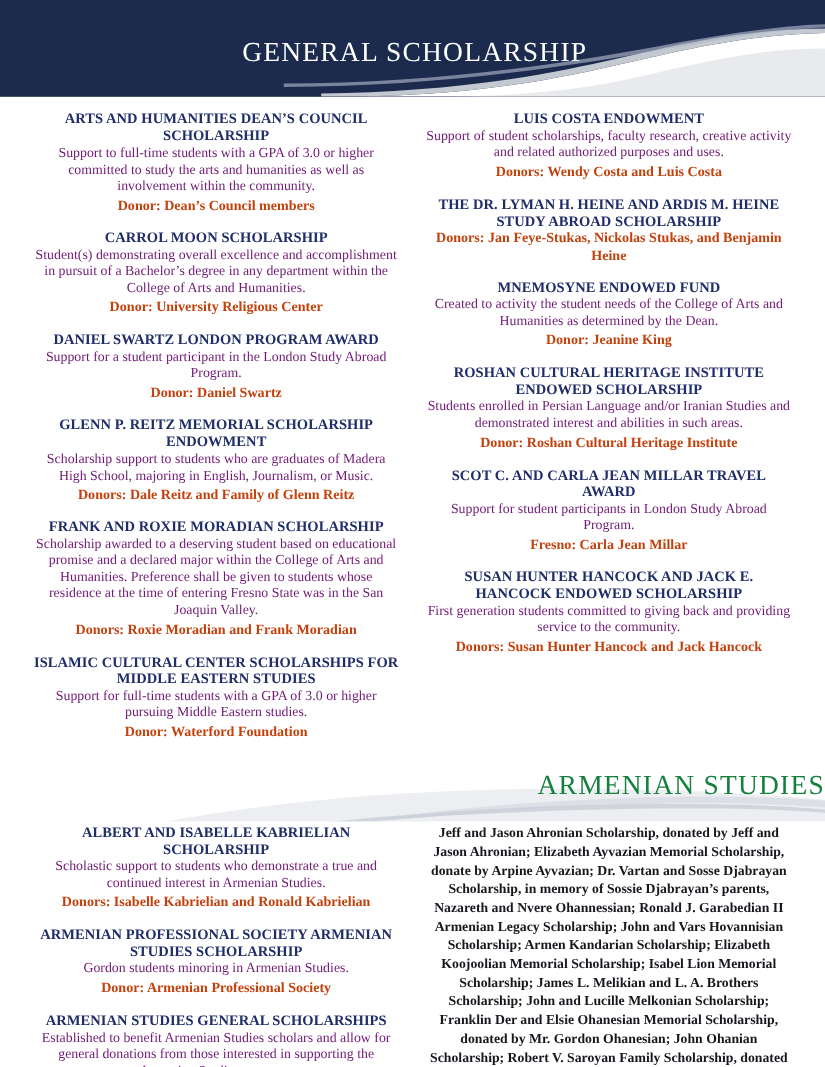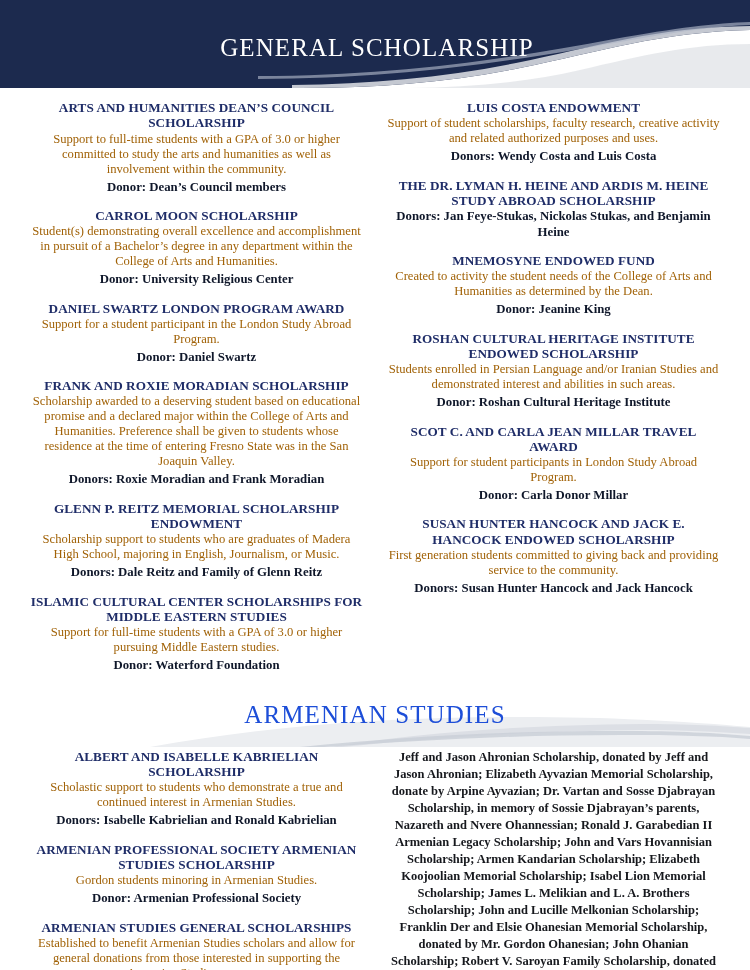--- a/index.html
+++ b/index.html
@@ -69,27 +69,27 @@
   .entry-title {
     color: #1f2d68;
     font-weight: bold;
     font-size: 13.2px;
     line-height: 1.16;
     letter-spacing: 0.05px;
     margin: 0 0 1px 0;
     text-align: center;
   }
   .entry-desc {
-    color: #a16207;
+    color: #701a75;
     font-size: 12.6px;
     line-height: 1.19;
     margin: 0 0 3px 0;
   }
   .entry-donor {
-    color: #0f172a;
+    color: #c2410c;
     font-weight: bold;
     font-size: 12.8px;
     line-height: 1.2;
     margin: 0;
   }
 
   
   .sub-banner {
     position: relative;
     width: 750px;
@@ -103,22 +103,22 @@
     top: 0;
     width: 750px;
     height: 56px;
     z-index: 1;
   }
   .sub-banner-title {
     position: absolute;
     left: 0;
     right: 0;
     top: 10px;
-    text-align: center;
-    color: #1d4ed8;
+    text-align: right;
+    color: #15803d;
     font-size: 25px;
     letter-spacing: 1.1px;
     z-index: 2;
   }
 
   
   .donor-roll {
     color: #16181d;
     font-weight: bold;
     font-size: 12.5px;
@@ -153,30 +153,30 @@
         <p class="entry-title">CARROL MOON SCHOLARSHIP</p>
         <p class="entry-desc">Student(s) demonstrating overall excellence and accomplishment in pursuit of a Bachelor’s degree in any department within the College of Arts and Humanities.</p>
         <p class="entry-donor">Donor: University Religious Center</p>
       </div>
       <div class="entry">
         <p class="entry-title">DANIEL SWARTZ LONDON PROGRAM AWARD</p>
         <p class="entry-desc">Support for a student participant in the London Study Abroad Program.</p>
         <p class="entry-donor">Donor: Daniel Swartz</p>
       </div>
       <div class="entry">
+        <p class="entry-title">GLENN P. REITZ MEMORIAL SCHOLARSHIP ENDOWMENT</p>
+        <p class="entry-desc">Scholarship support to students who are graduates of Madera High School, majoring in English, Journalism, or Music.</p>
+        <p class="entry-donor">Donors: Dale Reitz and Family of Glenn Reitz</p>
+      </div>
+      <div class="entry">
         <p class="entry-title">FRANK AND ROXIE MORADIAN SCHOLARSHIP</p>
         <p class="entry-desc">Scholarship awarded to a deserving student based on educational promise and a declared major within the College of Arts and Humanities. Preference shall be given to students whose residence at the time of entering Fresno State was in the San Joaquin Valley.</p>
         <p class="entry-donor">Donors: Roxie Moradian and Frank Moradian</p>
       </div>
       <div class="entry">
-        <p class="entry-title">GLENN P. REITZ MEMORIAL SCHOLARSHIP ENDOWMENT</p>
-        <p class="entry-desc">Scholarship support to students who are graduates of Madera High School, majoring in English, Journalism, or Music.</p>
-        <p class="entry-donor">Donors: Dale Reitz and Family of Glenn Reitz</p>
-      </div>
-      <div class="entry">
         <p class="entry-title">ISLAMIC CULTURAL CENTER SCHOLARSHIPS FOR MIDDLE EASTERN STUDIES</p>
         <p class="entry-desc">Support for full-time students with a GPA of 3.0 or higher pursuing Middle Eastern studies.</p>
         <p class="entry-donor">Donor: Waterford Foundation</p>
       </div>
     </div>
 
     <div class="col col-right">
       <div class="entry">
         <p class="entry-title">LUIS COSTA ENDOWMENT</p>
         <p class="entry-desc">Support of student scholarships, faculty research, creative activity and related authorized purposes and uses.</p>
@@ -192,21 +192,21 @@
         <p class="entry-donor">Donor: Jeanine King</p>
       </div>
       <div class="entry">
         <p class="entry-title">ROSHAN CULTURAL HERITAGE INSTITUTE ENDOWED SCHOLARSHIP</p>
         <p class="entry-desc">Students enrolled in Persian Language and/or Iranian Studies and demonstrated interest and abilities in such areas.</p>
         <p class="entry-donor">Donor: Roshan Cultural Heritage Institute</p>
       </div>
       <div class="entry">
         <p class="entry-title">SCOT C. AND CARLA JEAN MILLAR TRAVEL AWARD</p>
         <p class="entry-desc">Support for student participants in London Study Abroad Program.</p>
-        <p class="entry-donor">Donor: Carla Donor Millar</p>
+        <p class="entry-donor">Fresno: Carla Jean Millar</p>
       </div>
       <div class="entry">
         <p class="entry-title">SUSAN HUNTER HANCOCK AND JACK E. HANCOCK ENDOWED SCHOLARSHIP</p>
         <p class="entry-desc">First generation students committed to giving back and providing service to the community.</p>
         <p class="entry-donor">Donors: Susan Hunter Hancock and Jack Hancock</p>
       </div>
     </div>
 
   </div>
 </div>

